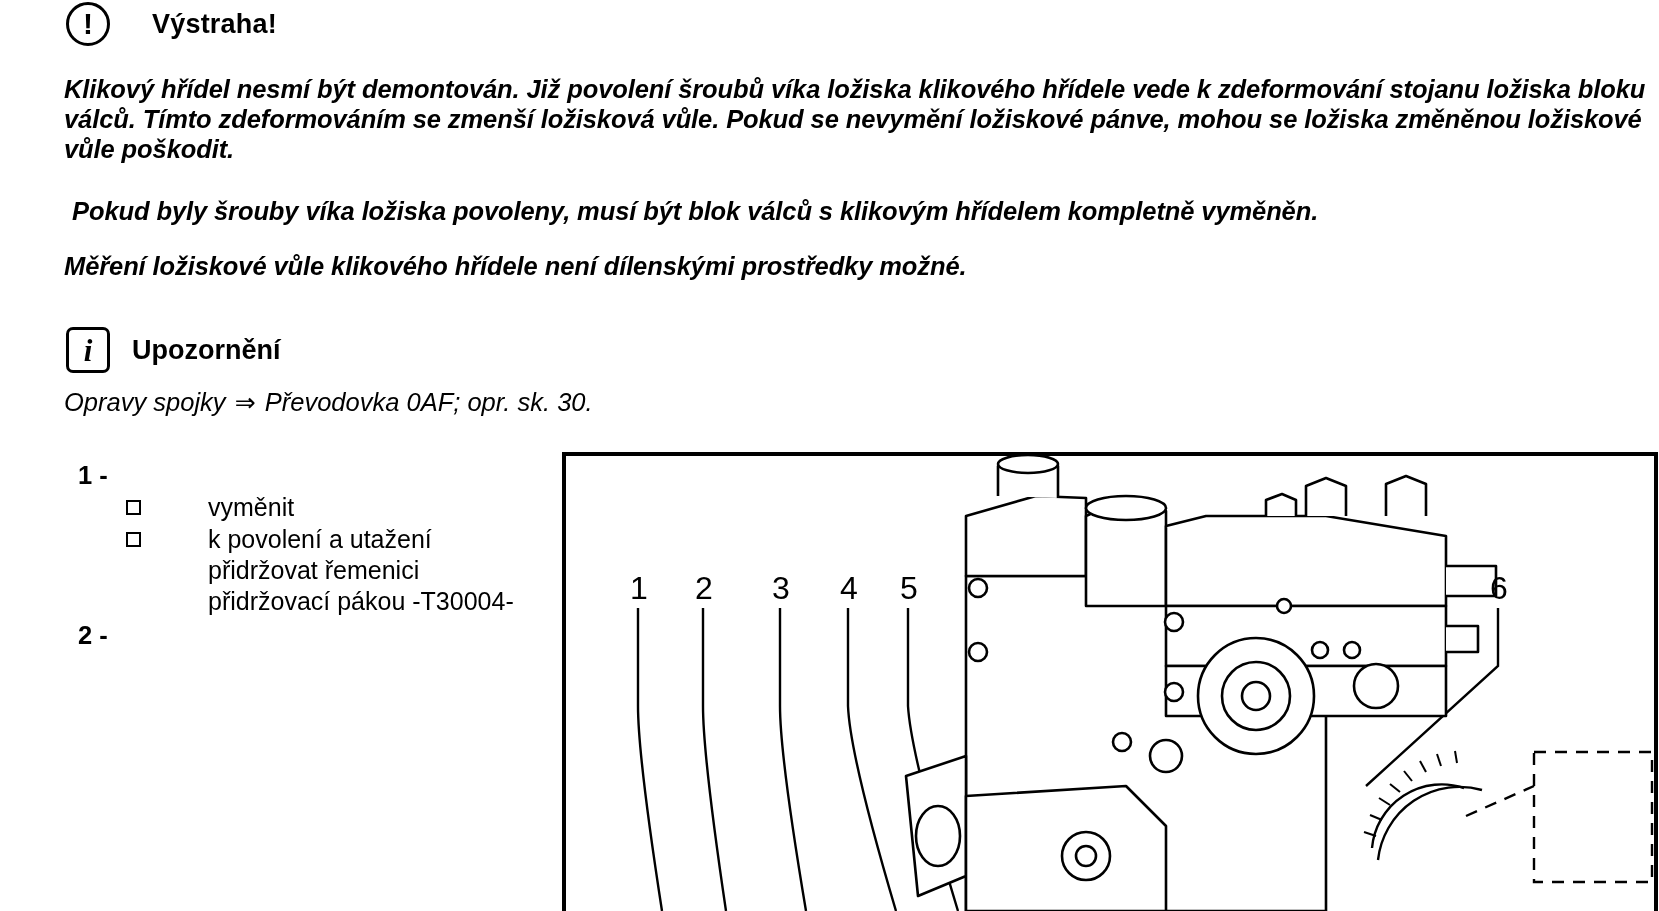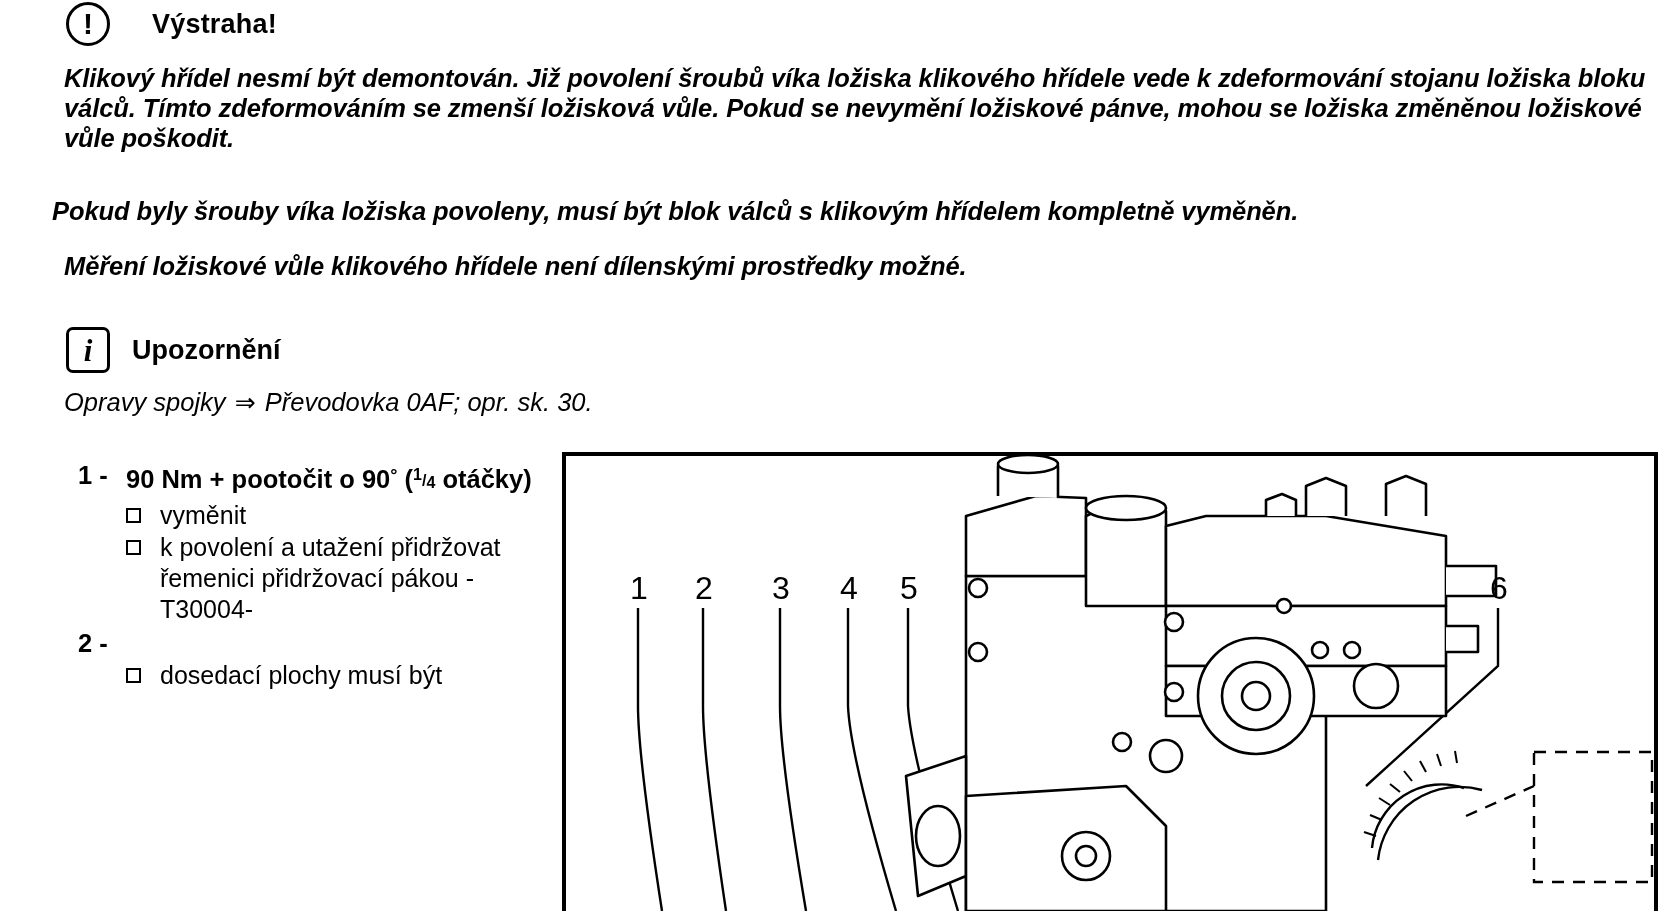--- a/index.html
+++ b/index.html
@@ -56,25 +56,25 @@
   .warn-para {
     position: absolute;
     font-style: italic;
     font-weight: bold;
     font-size: 25.5px;
     line-height: 30px;
     letter-spacing: -0.1px;
   }
   #warn-p1 {
     left: 64px;
-    top: 63px;
+    top: 74px;
     width: 1596px;
   }
   #warn-p2 {
-    left: 52px;
+    left: 72px;
     top: 196px;
     width: 1560px;
   }
   #warn-p3 {
     left: 64px;
     top: 251px;
     width: 1560px;
   }
 
   
@@ -168,20 +168,21 @@
   }
   .bullet-box span {
     display: block;
     width: 15px;
     height: 15px;
     border: 2px solid #000;
     box-sizing: border-box;
   }
   .sub-text {
     flex: 1 1 auto;
+    margin-left: 48px;
   }
 
   
   .figure-frame {
     position: absolute;
     left: 562px;
     top: 452px;
     width: 1096px;
     height: 459px;
     border: 4px solid #000;
@@ -227,47 +228,38 @@
     <span>Opravy spojky</span>
     <span class="arrow-glyph">⇒</span>
     <span>Převodovka 0AF; opr. sk. 30.</span>
   </div>
 
   <div class="legend">
 
     <div class="legend-item">
       <div class="legend-head">
         <div class="legend-num">1 -</div>
-        <div class="legend-title">
-          <span>90 Nm + pootočit o 90</span><span class="deg">°</span><span> (</span><span class="sup-frac"><span class="num">1</span><span>/</span><span class="den">4</span></span><span> otáčky)</span>
-        </div>
       </div>
       <div class="legend-sub">
         <div class="bullet-box">
             <span></span>
           </div>
         <div class="sub-text">vyměnit</div>
       </div>
       <div class="legend-sub">
         <div class="bullet-box">
             <span></span>
           </div>
         <div class="sub-text">k povolení a utažení přidržovat řemenici přidržovací pákou -T30004-</div>
       </div>
     </div>
 
     <div class="legend-item">
       <div class="legend-head">
         <div class="legend-num">2 -</div>
-      </div>
-      <div class="legend-sub">
-        <div class="bullet-box">
-            <span></span>
-          </div>
-        <div class="sub-text">dosedací plochy musí být</div>
       </div>
     </div>
 
   </div>
 
   <div class="figure-frame">
 
     <svg class="fig-svg" width="1088" height="455" viewBox="0 0 1088 455">
       <g fill="none" stroke="#000" stroke-width="2.4">
 

